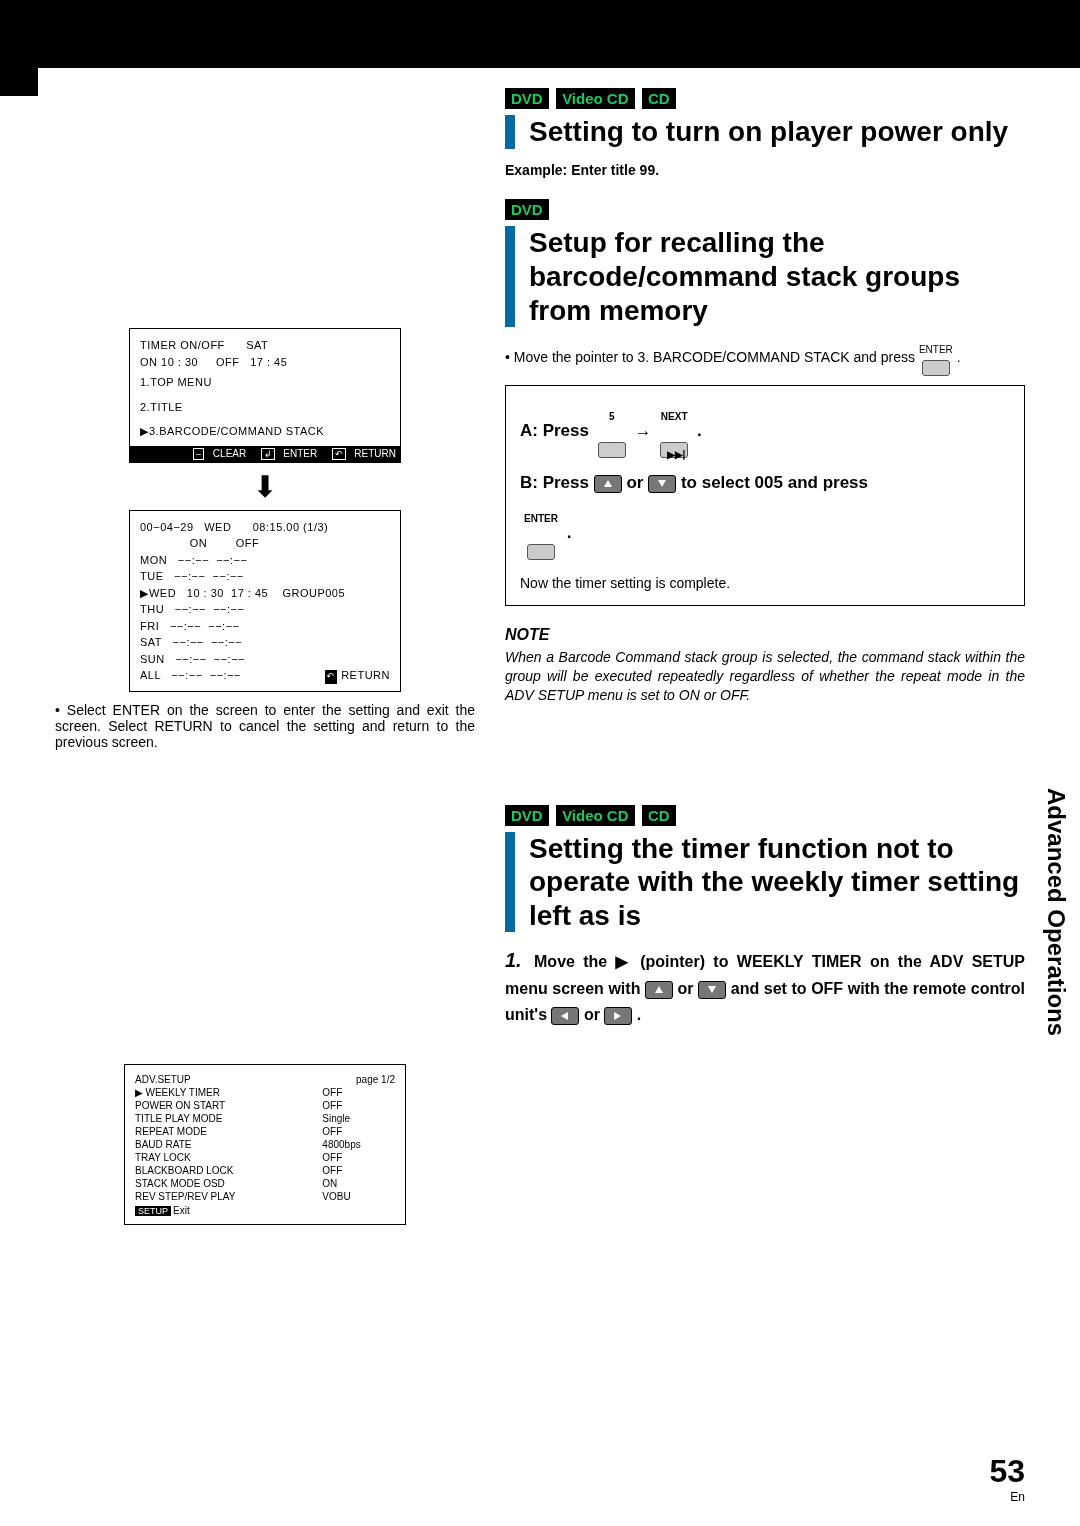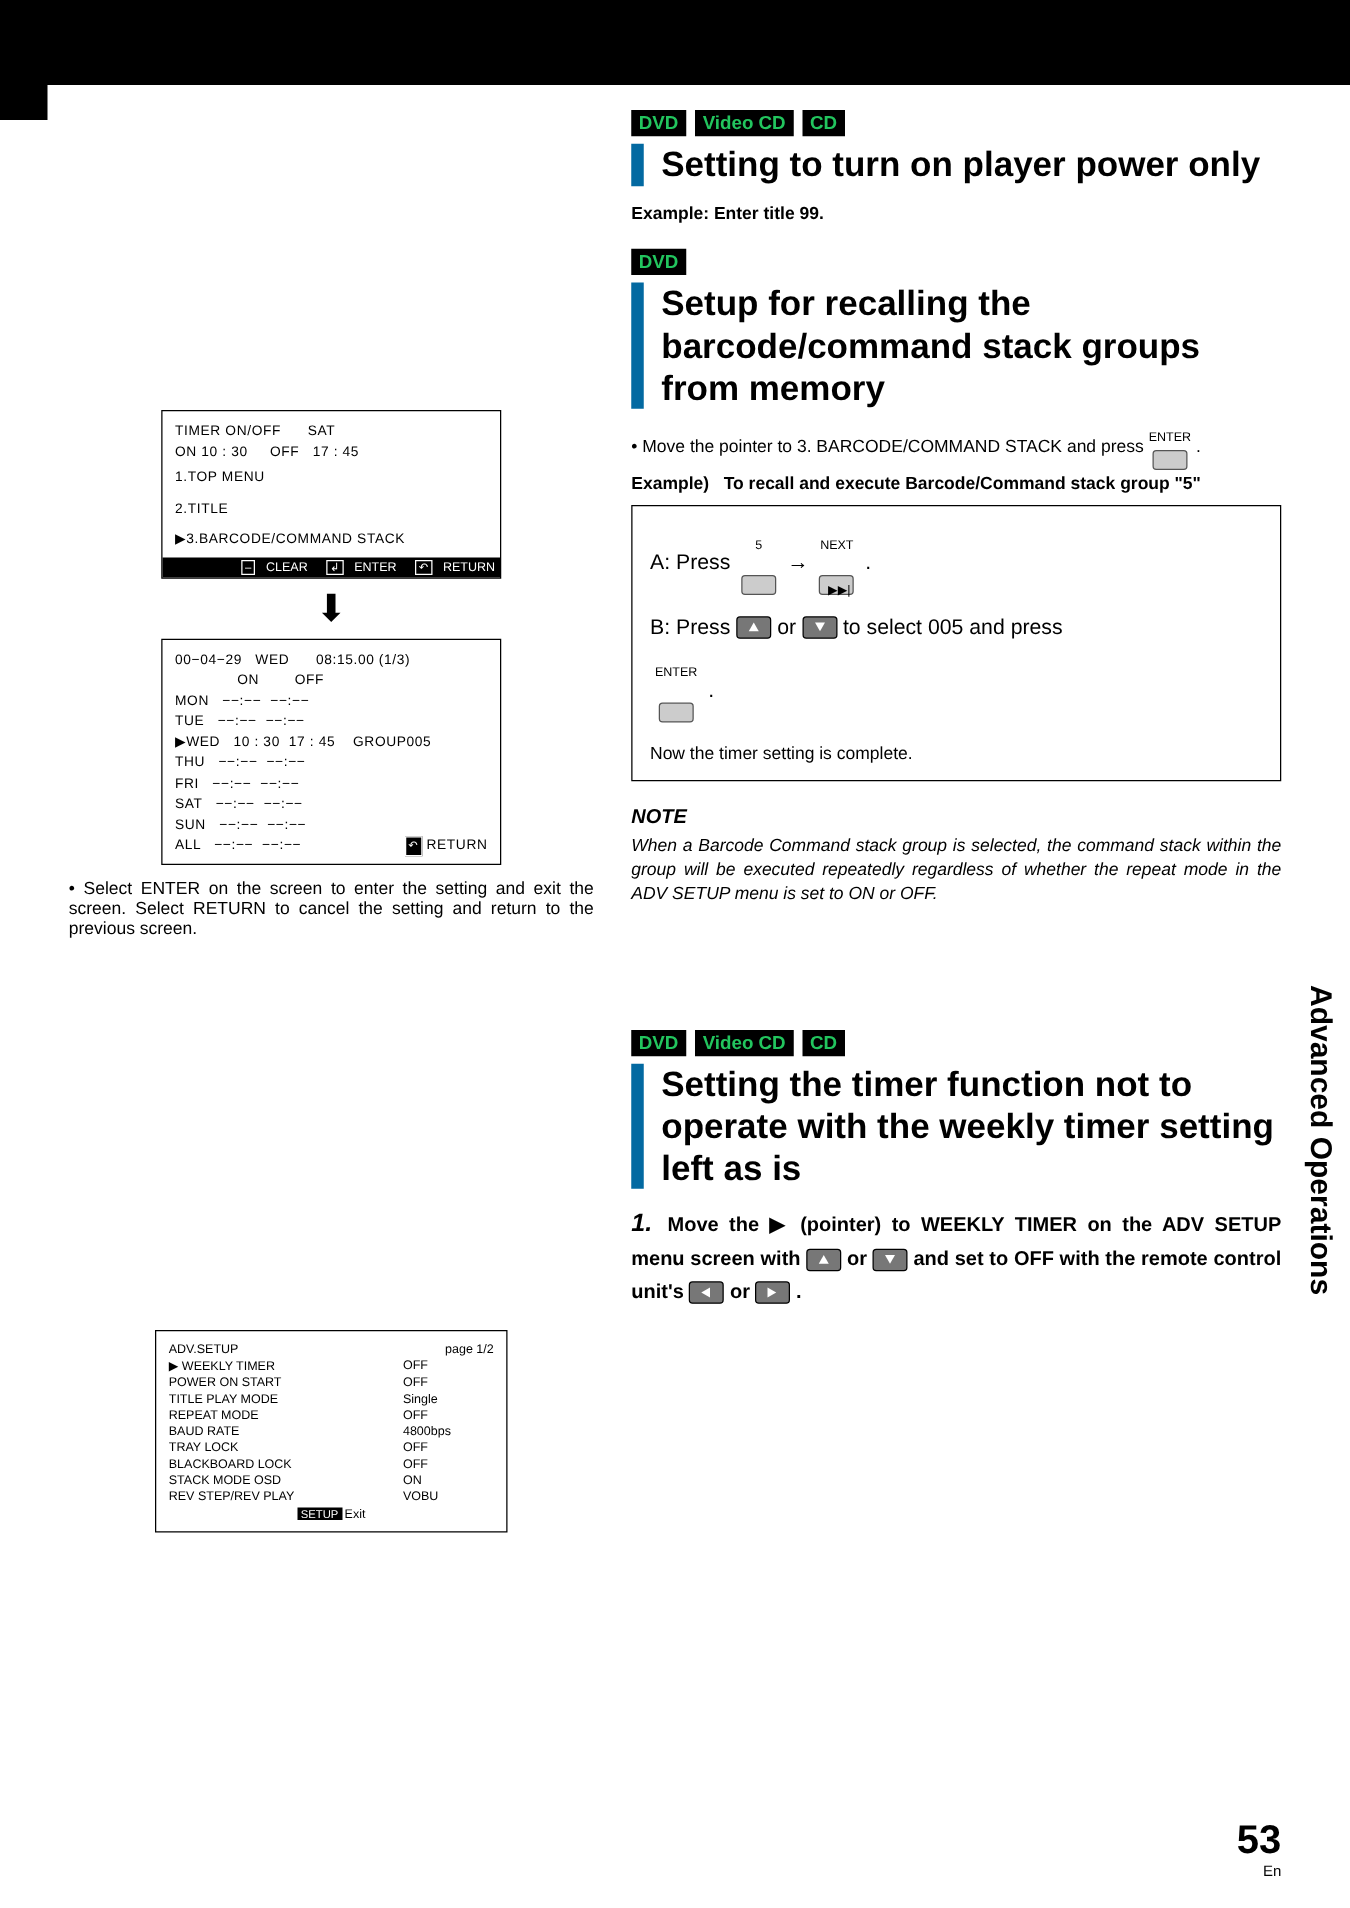--- a/index.html
+++ b/index.html
@@ -138,21 +138,21 @@
             <tr>
                   <td>STACK MODE OSD</td>
                   <td>ON</td>
                 </tr>
             <tr>
                   <td>REV STEP/REV PLAY</td>
                   <td>VOBU</td>
                 </tr>
           </tbody>
             </table>
-          <div style="text-align:center;margin-top:2px">
+          <div style="text-align:left;margin-top:2px">
             <span class="setup-badge">SETUP</span><span>Exit</span>
           </div>
         </div>
       </div>
 
     </div>
 
     <div class="right-col">
 
       <div class="disc-badges">
@@ -169,27 +169,23 @@
         <span>DVD</span>
       </div>
       <div class="section-title">Setup for recalling the barcode/command stack groups from memory</div>
       <div class="note-p">
         • <span>Move the pointer to 3. BARCODE/COMMAND STACK and press</span>
         <span style="display:inline-block;text-align:center;vertical-align:middle">
           <span class="tiny">ENTER</span><br>
           <span class="btn"></span>
         </span> .
       </div>
-      <div class="note-p">
-        <span class="bold">Example)</span>&nbsp;&nbsp;
-        <span class="bold">To recall and execute Barcode/Command stack group "5"</span>
-      </div>
 
       <div class="boxed">
-        <div style="font-size:17px;font-weight:normal;line-height:2.0">
+        <div style="font-size:17px;font-weight:bold;line-height:2.0">
           <span>A: Press</span>
           <span style="display:inline-block;text-align:center;vertical-align:middle;margin:0 4px">
             <span class="tiny">5</span><br>
             <span class="btn"></span>
           </span>
           <span>→</span>
           <span style="display:inline-block;text-align:center;vertical-align:middle;margin:0 4px">
             <span class="tiny">NEXT</span><br>
             <span class="btn" style="position:relative"><span style="position:absolute;left:6px;top:2px;font-size:10px">▶▶|</span></span>
           </span> .

